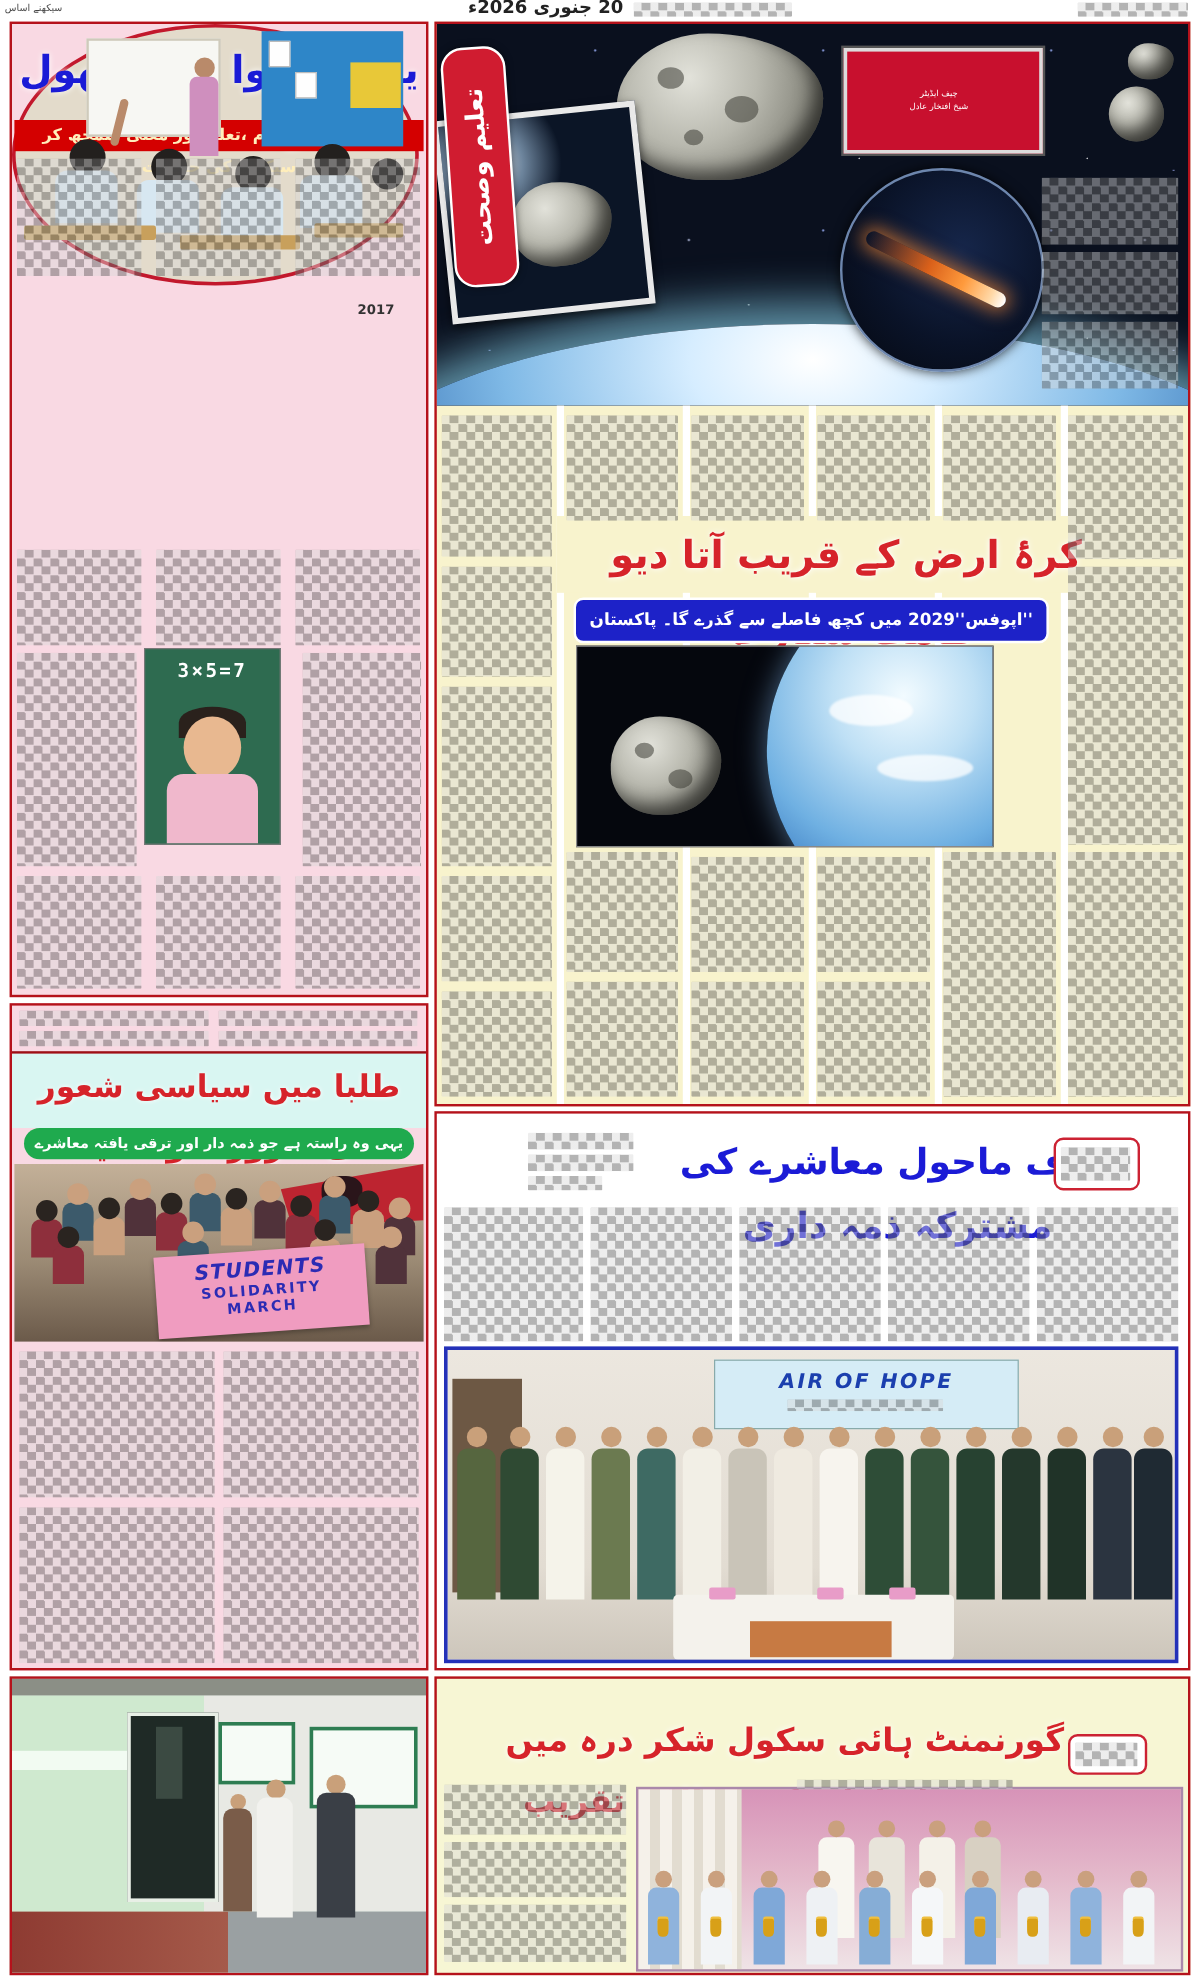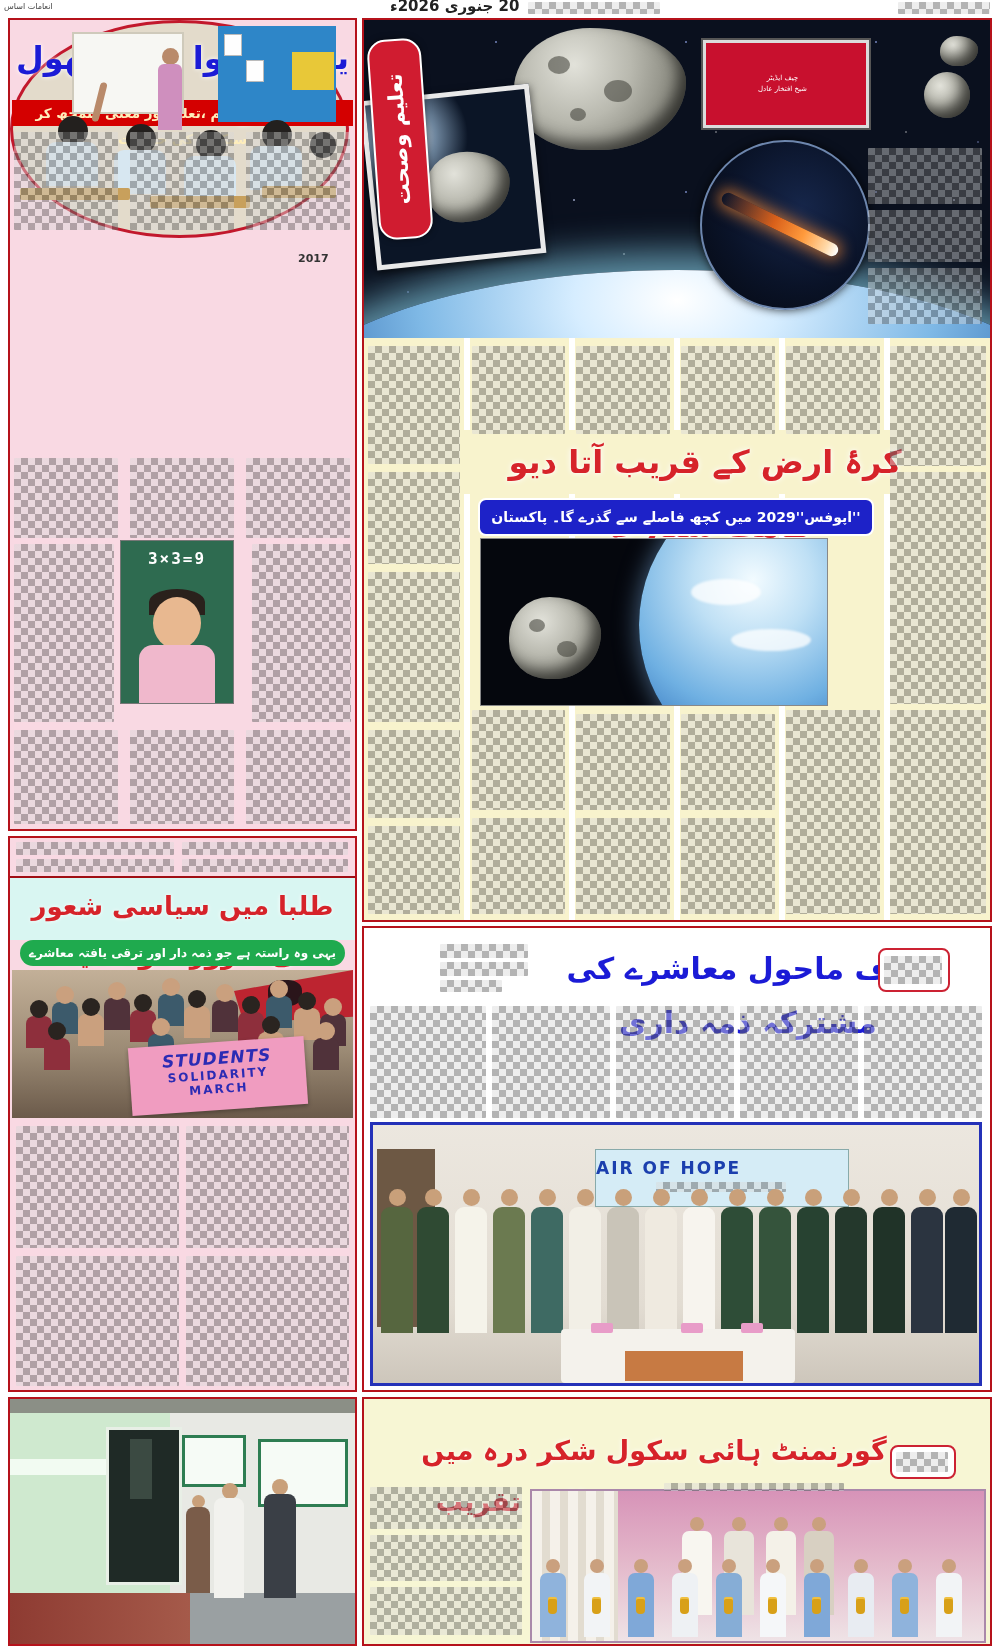--- a/index.html
+++ b/index.html
@@ -115,22 +115,22 @@
   .earth-ball{position:absolute;left:158px;top:-64px;width:300px;height:300px;border-radius:50%;
     background:radial-gradient(circle at 38% 35%,#f2fbff 0%,#bfe0f5 22%,#6fb0e2 48%,#2b6cb8 72%,#102f56 100%);
     box-shadow:0 0 24px rgba(140,200,255,.5);}
   .cloud{position:absolute;border-radius:50%;background:rgba(255,255,255,.75);filter:blur(1px);}
   
   #r2{left:362px;top:926px;width:630px;height:466px;background:#fff;border:2px solid #b5121b;overflow:hidden;}
   #env-headline{left:186px;top:14px;width:396px;font-size:30px;line-height:1.8;}
   .redtag{position:absolute;border:2px solid #c23;border-radius:8px;background:#fff;overflow:hidden;}
   #group-photo{position:absolute;left:6px;top:194px;width:612px;height:264px;border:3px solid #2431b8;
     background:linear-gradient(180deg,#ece7df 0%,#e2dcd2 70%,#cdc6bb 100%);overflow:hidden;box-sizing:border-box;}
-  #banner{position:absolute;left:222px;top:24px;width:252px;height:56px;background:#d5ecf6;border:1px solid #8aa;
-    }
+  #banner{position:absolute;left:222px;top:8px;width:252px;height:56px;background:#d5ecf6;border:1px solid #8aa;
+    text-align:center;font-style:italic;}
   #banner-text{color:#1b3fae;font-weight:bold;font-size:17px;letter-spacing:2px;margin-top:8px;}
   .banner-sub{position:absolute;left:60px;top:32px;width:130px;height:10px;}
   #gdoor{position:absolute;left:4px;top:24px;width:58px;height:178px;background:#6d5844;}
   #gtable{position:absolute;left:188px;top:204px;width:234px;height:54px;background:#f4f2ec;border-radius:4px;}
   #gtable-panel{position:absolute;left:64px;top:22px;width:118px;height:30px;background:#c77a43;}
   .cake{position:absolute;width:22px;height:10px;background:#e89cc8;border-radius:2px;}
   .gp-head{position:absolute;width:17px;height:17px;border-radius:50%;background:#c9a07a;}
   .gp-torso{position:absolute;width:32px;height:126px;border-radius:9px 9px 0 0;}
   
   #r3{left:362px;top:1397px;width:630px;height:249px;background:#f7f6d4;border:2px solid #b5121b;overflow:hidden;}
@@ -142,21 +142,21 @@
   .kid-head{position:absolute;width:14px;height:14px;border-radius:50%;background:#caa07e;}
   .kid-torso{position:absolute;width:26px;height:64px;border-radius:7px 7px 0 0;}
   .trophy{position:absolute;width:9px;height:15px;background:#d8a018;border-radius:2px 2px 4px 4px;box-shadow:0 -2px 0 #f0c040;}
 </style>
 </head>
 <body>
 
 <div id="page">
 
   <div id="topbar" class="abs">
-    <div class="topnote urdu">انعامات اساس</div>
+    <div class="topnote urdu">سیکھنے اساس</div>
     <div class="topdate urdu">20 جنوری 2026ء</div>
   <div class="pix" style="left: 528px; top: 2px; width: 132px; height: 12px;"></div>
       <div class="pix" style="left: 898px; top: 2px; width: 92px; height: 12px;"></div>
     </div>
 
   <div id="leftA" class="section red-border">
     <div id="memory-headline" class="abs hl-blue urdu">یاد کیا ہوا سبق بھول کیوں جاتا ہے؟</div>
     <div id="memory-subbar" class="abs urdu">رٹا بمقابلہ مفہوم ،تعلق اور معنی سمجھ کر سیکھنے کی حقیقت</div>
     <div id="year-frag" class="abs">2017</div>
 
@@ -177,21 +177,21 @@
       <div class="stud-body" style="left:174px;top:136px;"></div>
       <div class="stud-head" style="left:252px;top:100px;"></div>
       <div class="stud-body" style="left:240px;top:126px;"></div>
       <div class="stud-head" style="left:300px;top:112px;width:26px;height:26px;"></div>
       <div class="desk" style="left:10px;top:168px;width:110px;"></div>
       <div class="desk" style="left:140px;top:176px;width:100px;"></div>
       <div class="desk" style="left:252px;top:166px;width:74px;"></div>
     </div>
 
     <div id="chalk-photo" class="abs">
-      <div id="chalk-text">3×3=9</div>
+      <div id="chalk-text">3×5=7</div>
       <div class="child-hair"></div>
       <div class="child-head"></div>
       <div class="child-body"></div>
     </div>
   <div class="pix" style="left: 4px; top: 112px; width: 104px; height: 98px;"></div>
       <div class="pix" style="left: 120px; top: 112px; width: 104px; height: 98px;"></div>
       <div class="pix" style="left: 236px; top: 112px; width: 104px; height: 98px;"></div>
       <div class="pix" style="left: 4px; top: 438px; width: 104px; height: 80px;"></div>
       <div class="pix" style="left: 120px; top: 438px; width: 104px; height: 80px;"></div>
       <div class="pix" style="left: 236px; top: 438px; width: 104px; height: 80px;"></div>

